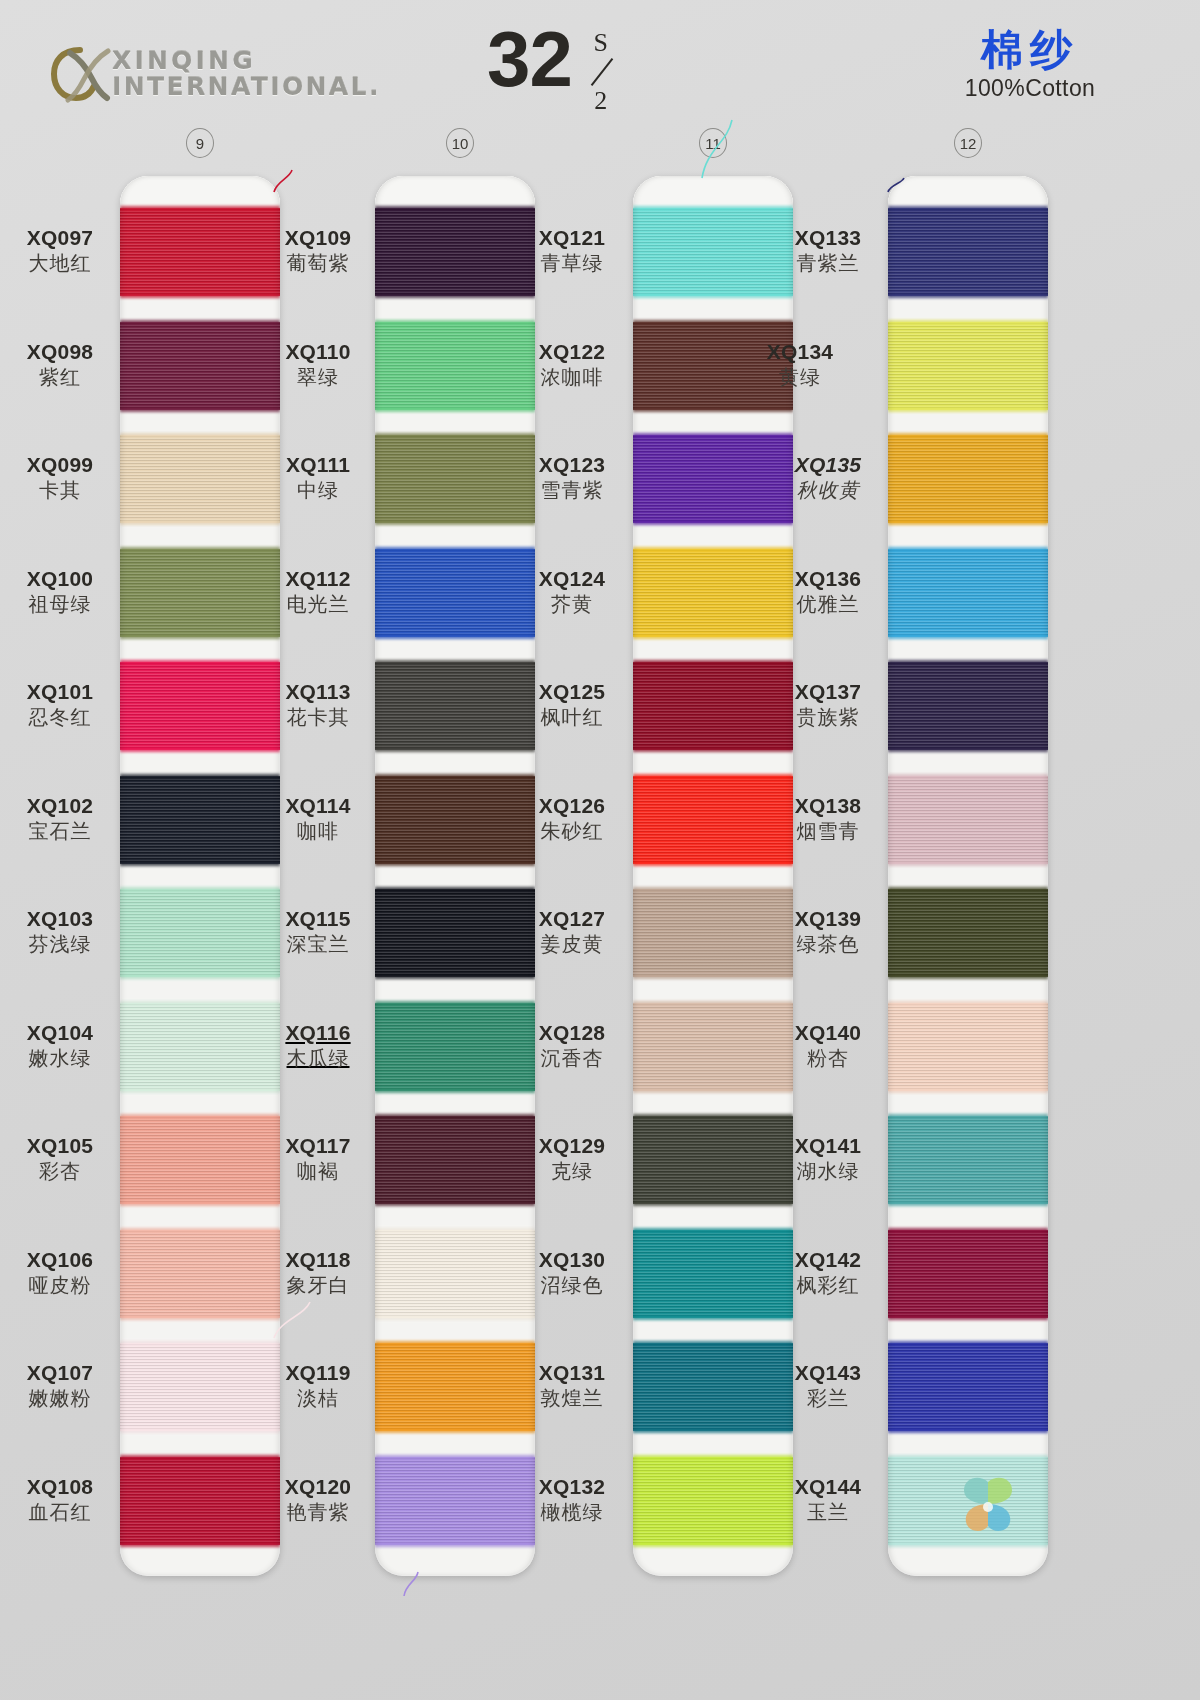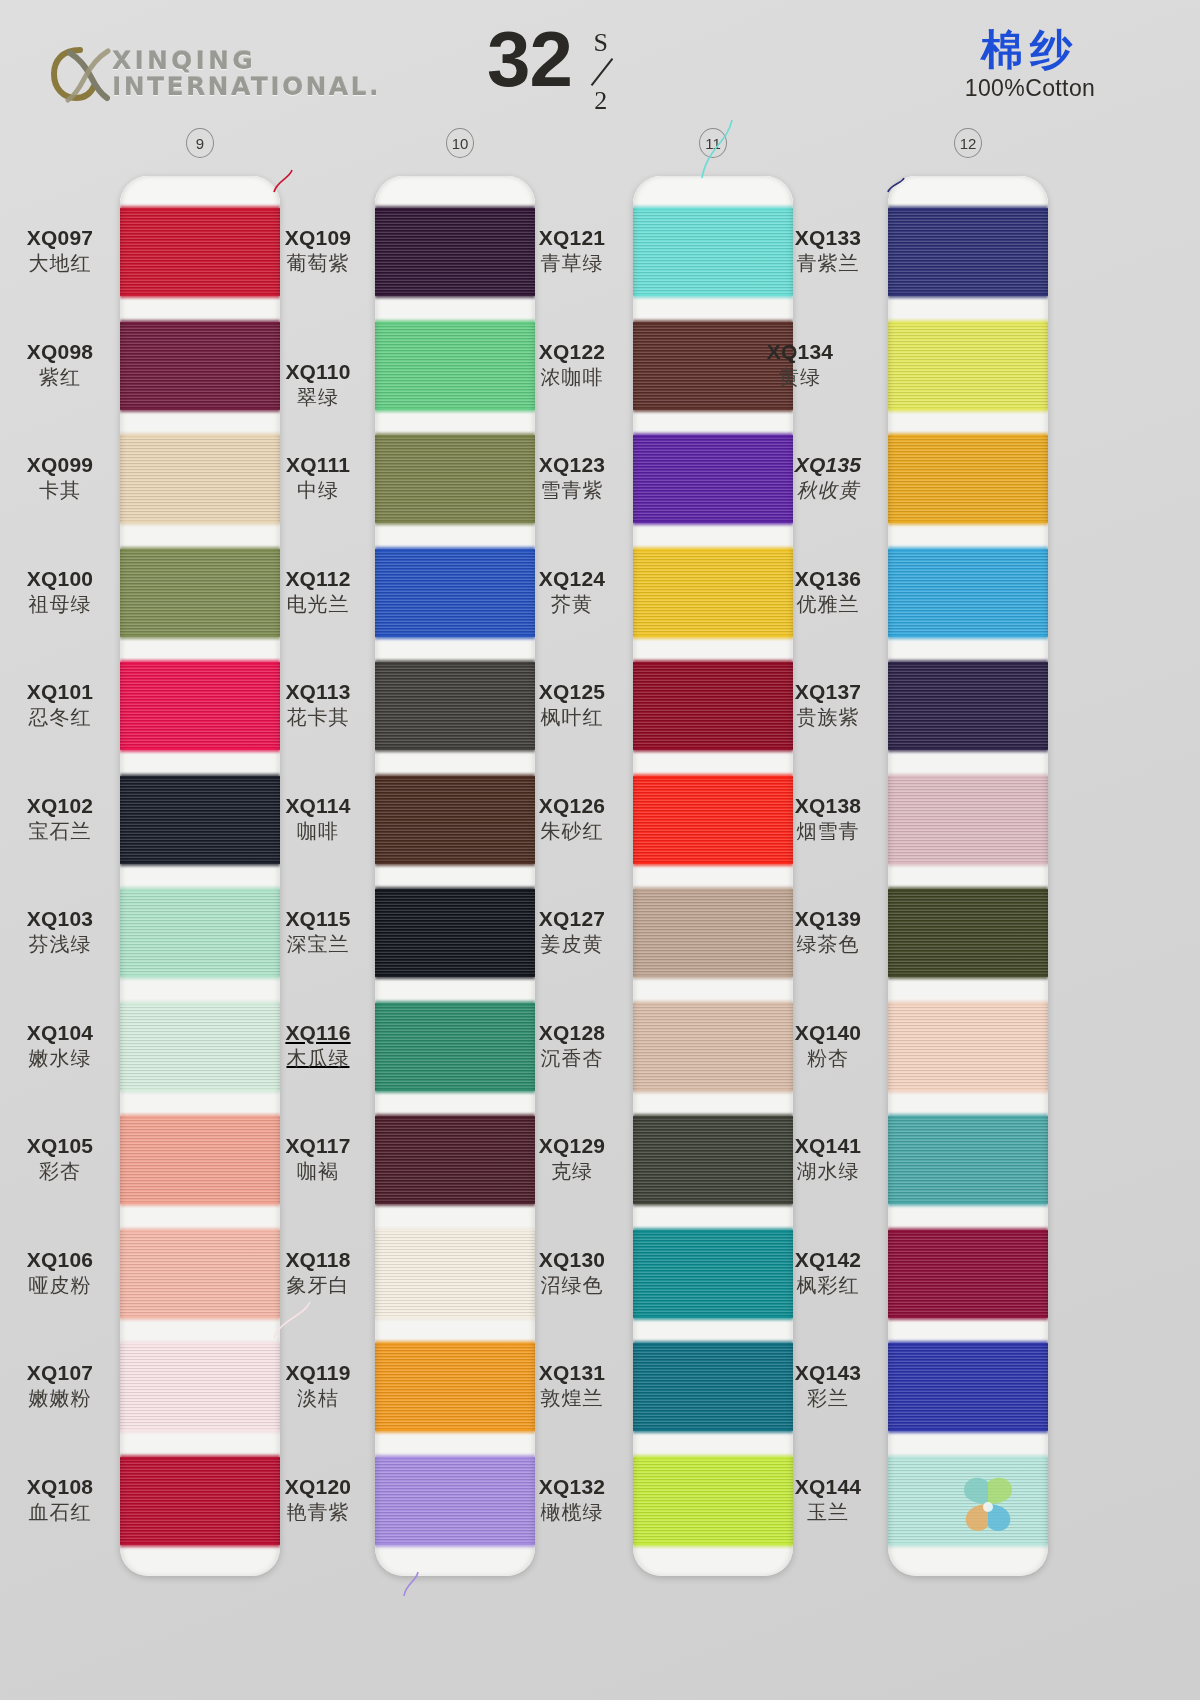--- a/index.html
+++ b/index.html
@@ -272,21 +272,21 @@
       <div class="swatch" title="XQ108 血石红" style="top: 1280.5px; height: 88px; background: rgb(184, 14, 48);">
         <div class="threads"></div>
         <div class="fuzz-t" style="background: rgb(184, 14, 48);"></div>
         <div class="fuzz-b" style="background: rgb(184, 14, 48);"></div>
       </div>
     </div>
     <div class="label" style="top: 226px; left: 258px;">
       <div class="code">XQ109</div>
       <div class="name">葡萄紫</div>
     </div>
-    <div class="label" style="top: 339.5px; left: 258px; margin-top: 20px;">
+    <div class="label" style="top: 339.5px; left: 258px;">
       <div class="code">XQ110</div>
       <div class="name">翠绿</div>
     </div>
     <div class="label" style="top: 453px; left: 258px;">
       <div class="code">XQ111</div>
       <div class="name">中绿</div>
     </div>
     <div class="label" style="top: 566.5px; left: 258px;">
       <div class="code">XQ112</div>
       <div class="name">电光兰</div>

